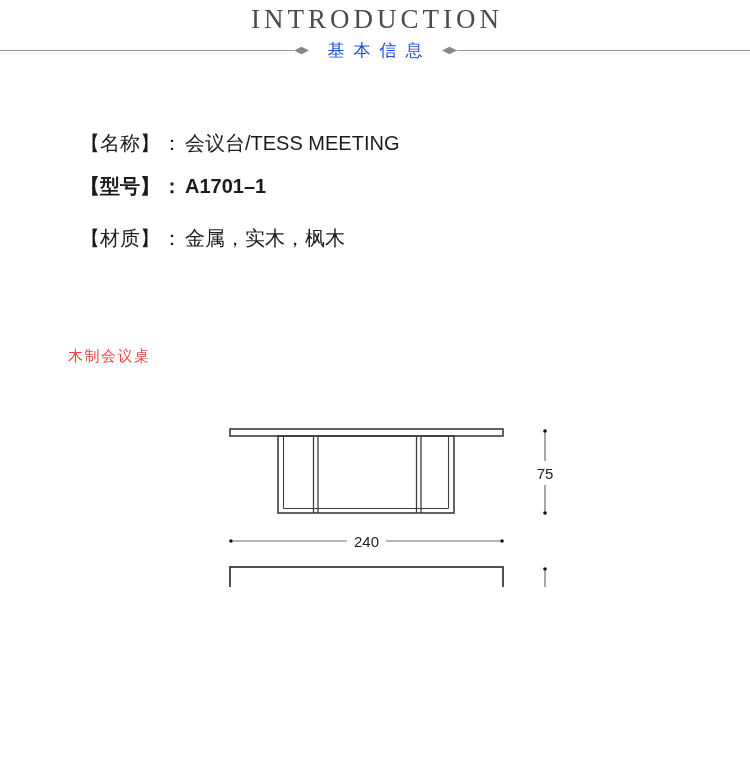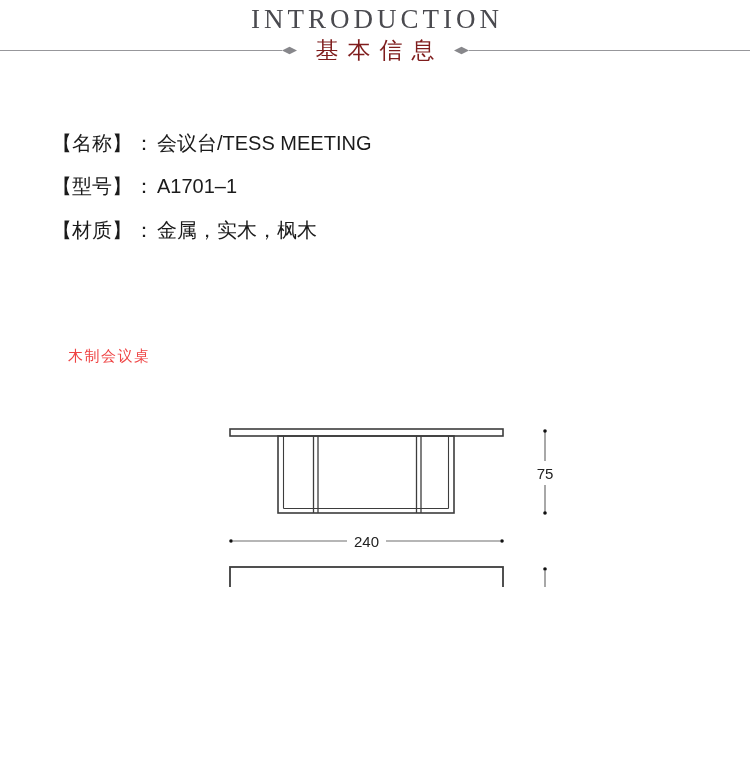--- a/index.html
+++ b/index.html
@@ -15,29 +15,29 @@
     box-sizing:border-box; color:#4a4a4f;
   }
   .subtitle-row {
     position:absolute; top:41px; left:0; width:750px; height:18px;
     display:flex; align-items:center;
   }
   .divider-line { flex:1; height:1px; background:#97979b; }
   .diamond { flex:0 0 auto; display:block; }
   .subtitle {
     flex:0 0 auto; margin:0 10px; white-space:nowrap;
-    font-size:23px; letter-spacing:9px; padding-left:9px; color:#7f1d1d;
+    font-size:17px; letter-spacing:9px; padding-left:9px; color:#1d4ed8;
   }
   
-  .specs { position:absolute; left:52px; top:132px; }
+  .specs { position:absolute; left:80px; top:132px; }
   .spec-row {
     font-size:20px; line-height:22px; color:#1b1b1b;
     margin-bottom:21px; white-space:nowrap;
   }
-  .spec-row:nth-child(2) { margin-bottom:22px; }
+  .spec-row:nth-child(2) { margin-bottom:30px;font-weight:bold; }
   .spec-row:nth-child(3) { margin-bottom:26px; }
   .spec-sep { margin:0 3px 0 2px; }
   
   .note {
     position:absolute; left:68px; top:347px; margin:0;
     font-size:15px; color:#ef4444; letter-spacing:1.5px;
   }
   
   .drawing { position:absolute; left:0; top:415px; }
   .dim-text {

